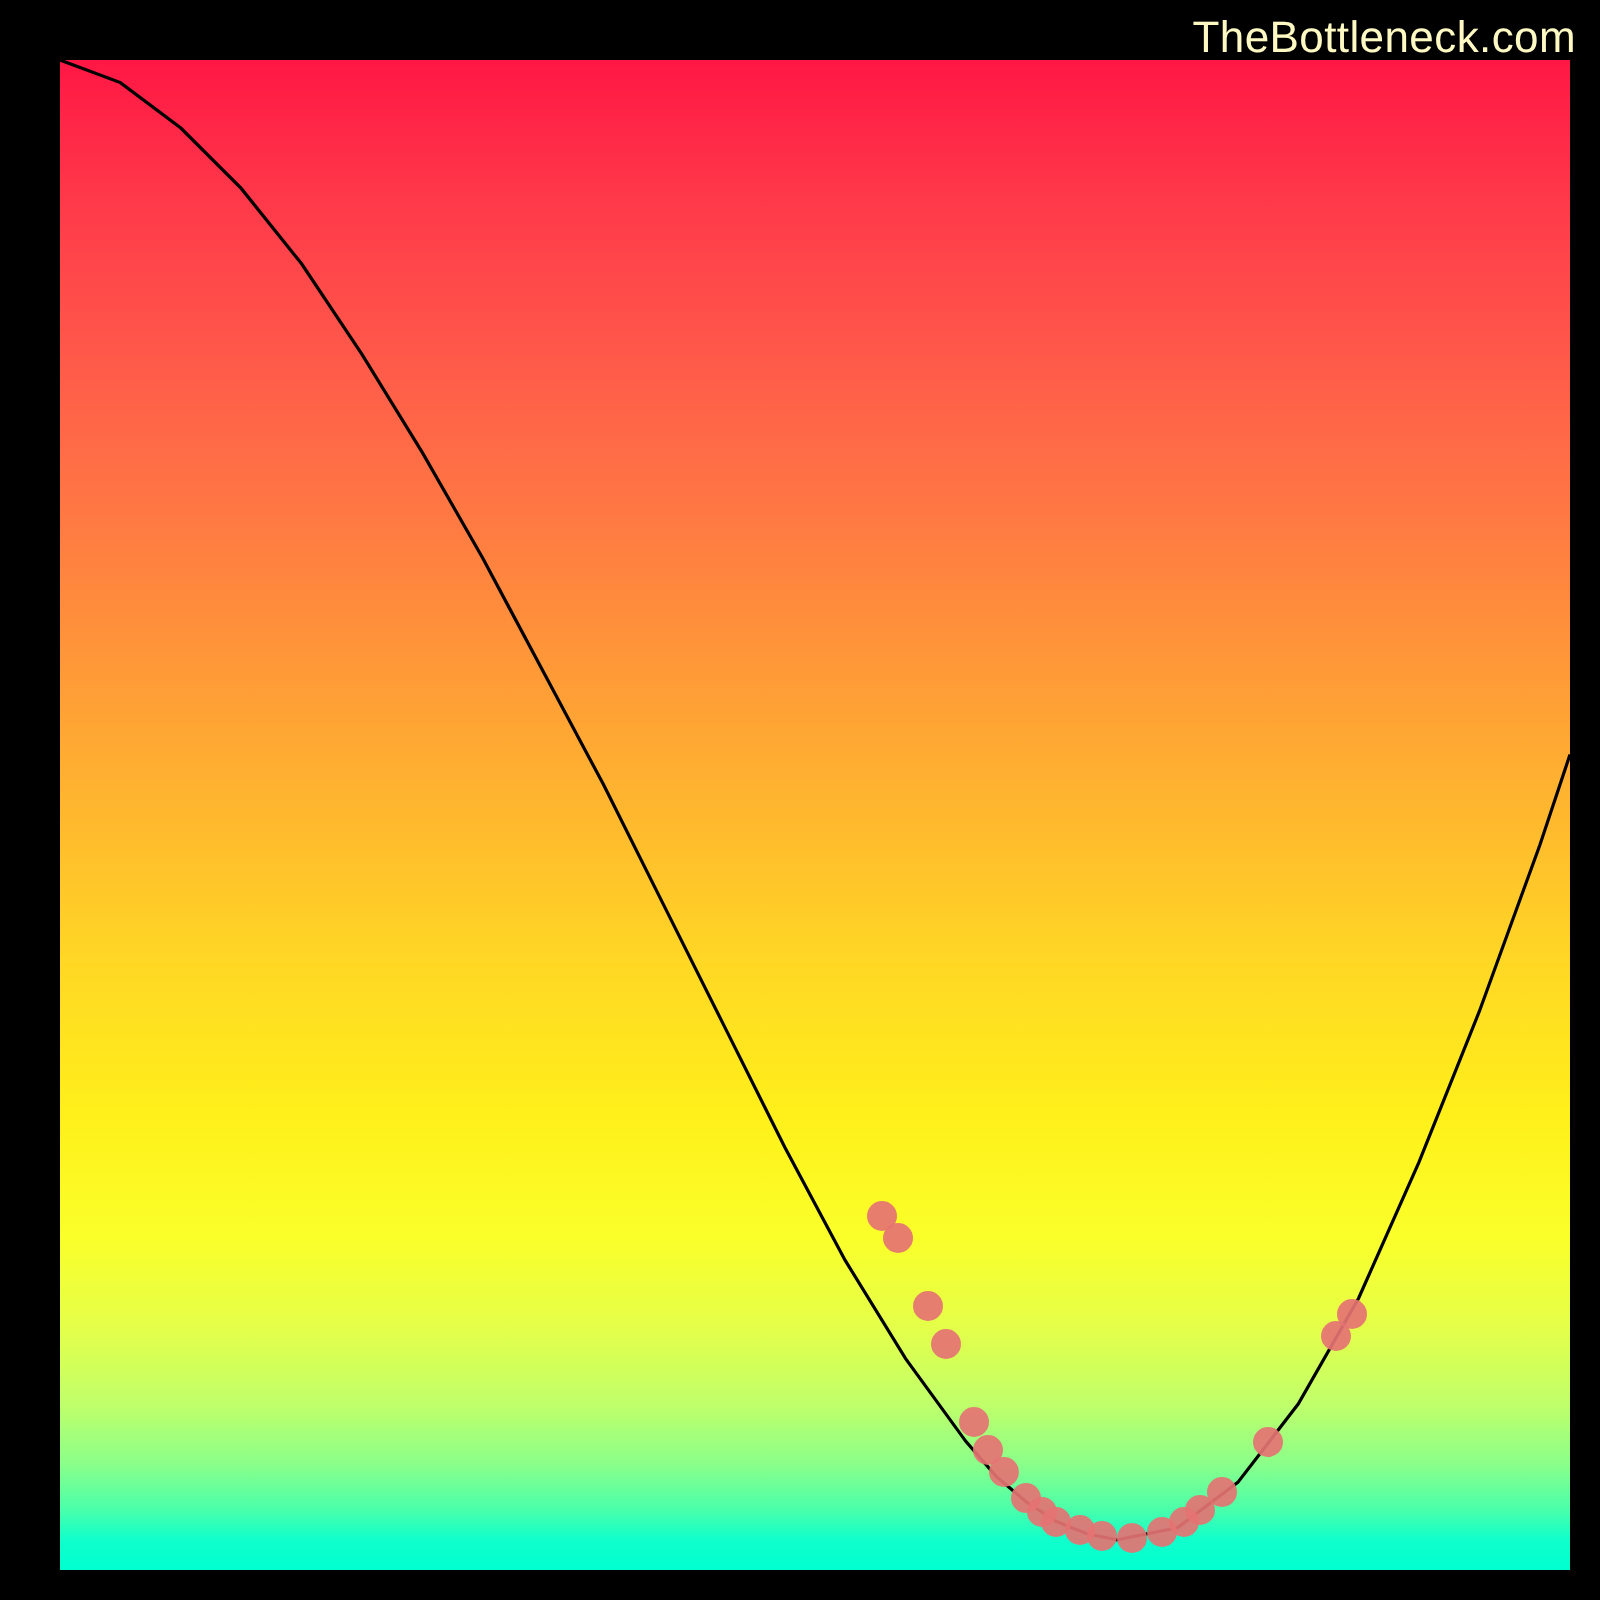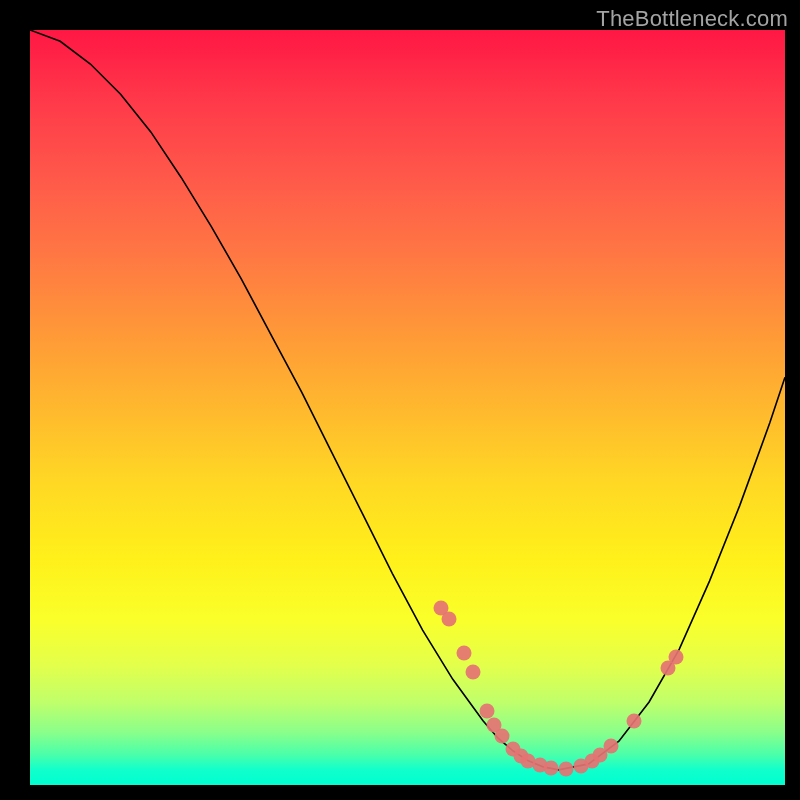--- a/index.html
+++ b/index.html
@@ -8,21 +8,21 @@
     height: 800px;
     background: #000;
     position: relative;
     font-family: Arial, sans-serif;
     overflow: hidden;
   }
   .watermark {
     position: absolute;
     top: 6px;
     right: 12px;
-    color: #a3a3a3;
+    color: #fef9c3;
     font-size: 22px;
     font-weight: 500;
     z-index: 10;
     letter-spacing: 0.2px;
   }
   .plot-area {
     position: absolute;
     left: 30px;
     top: 30px;
     width: 755px;

